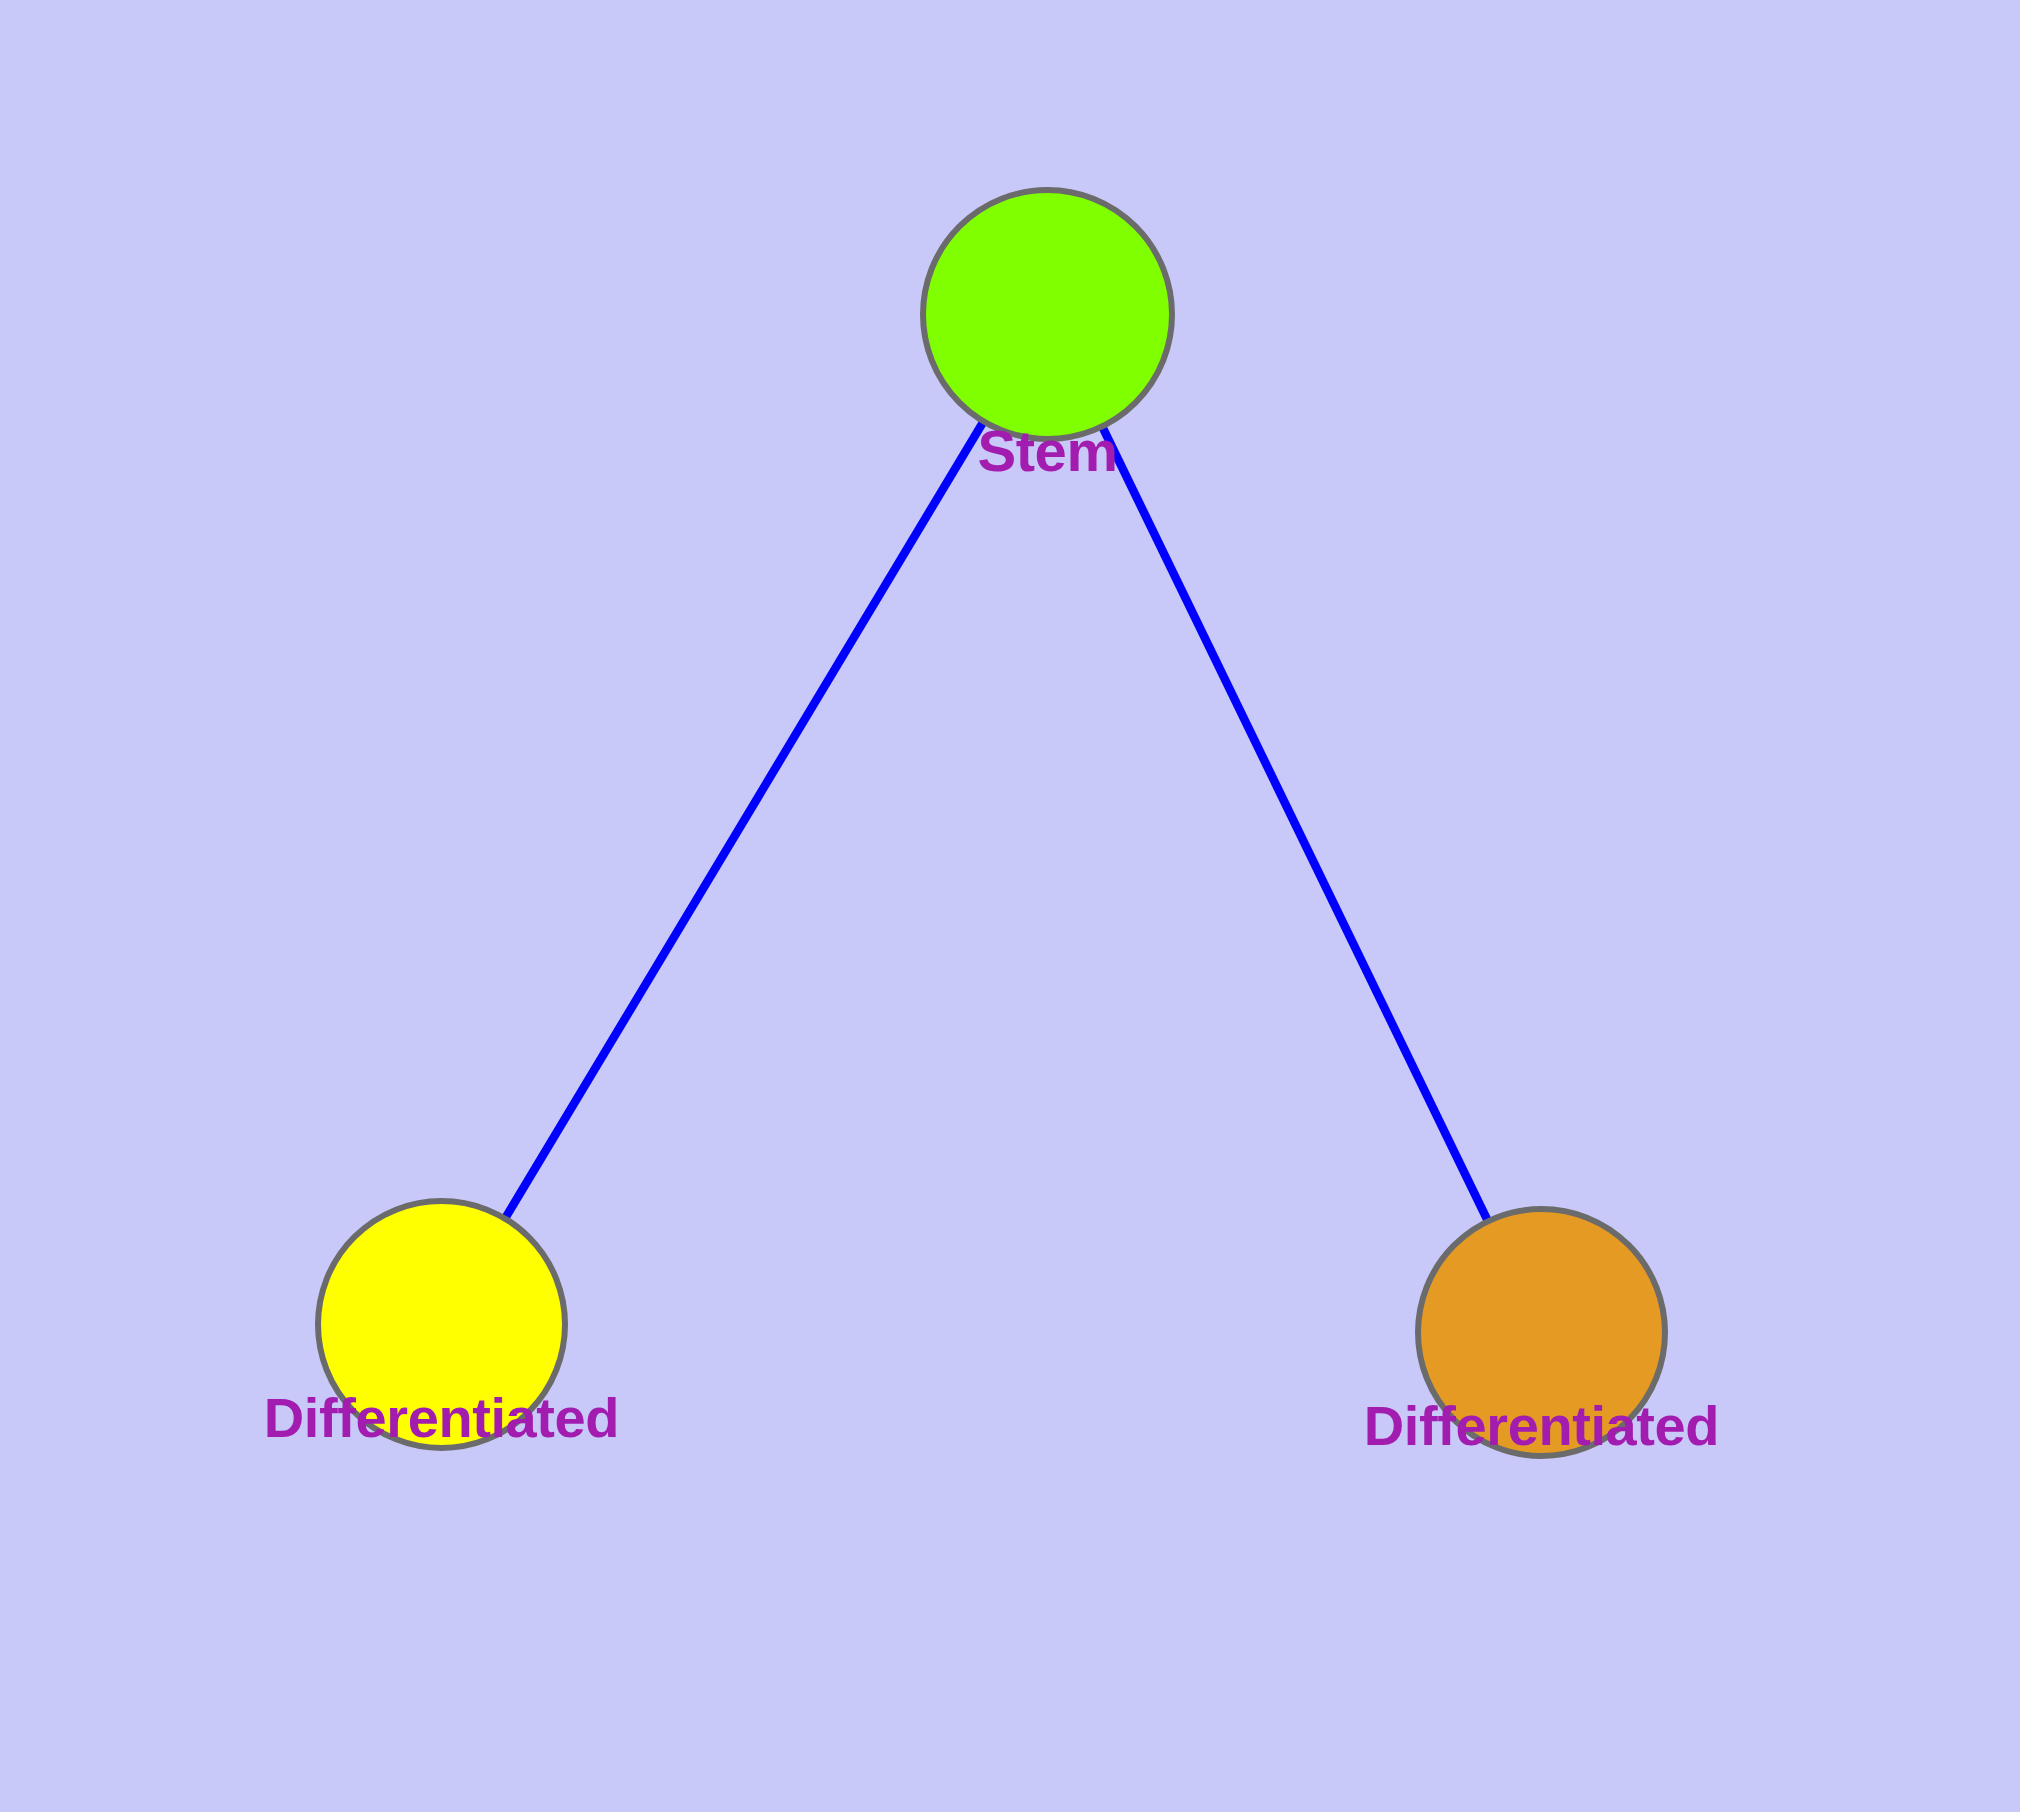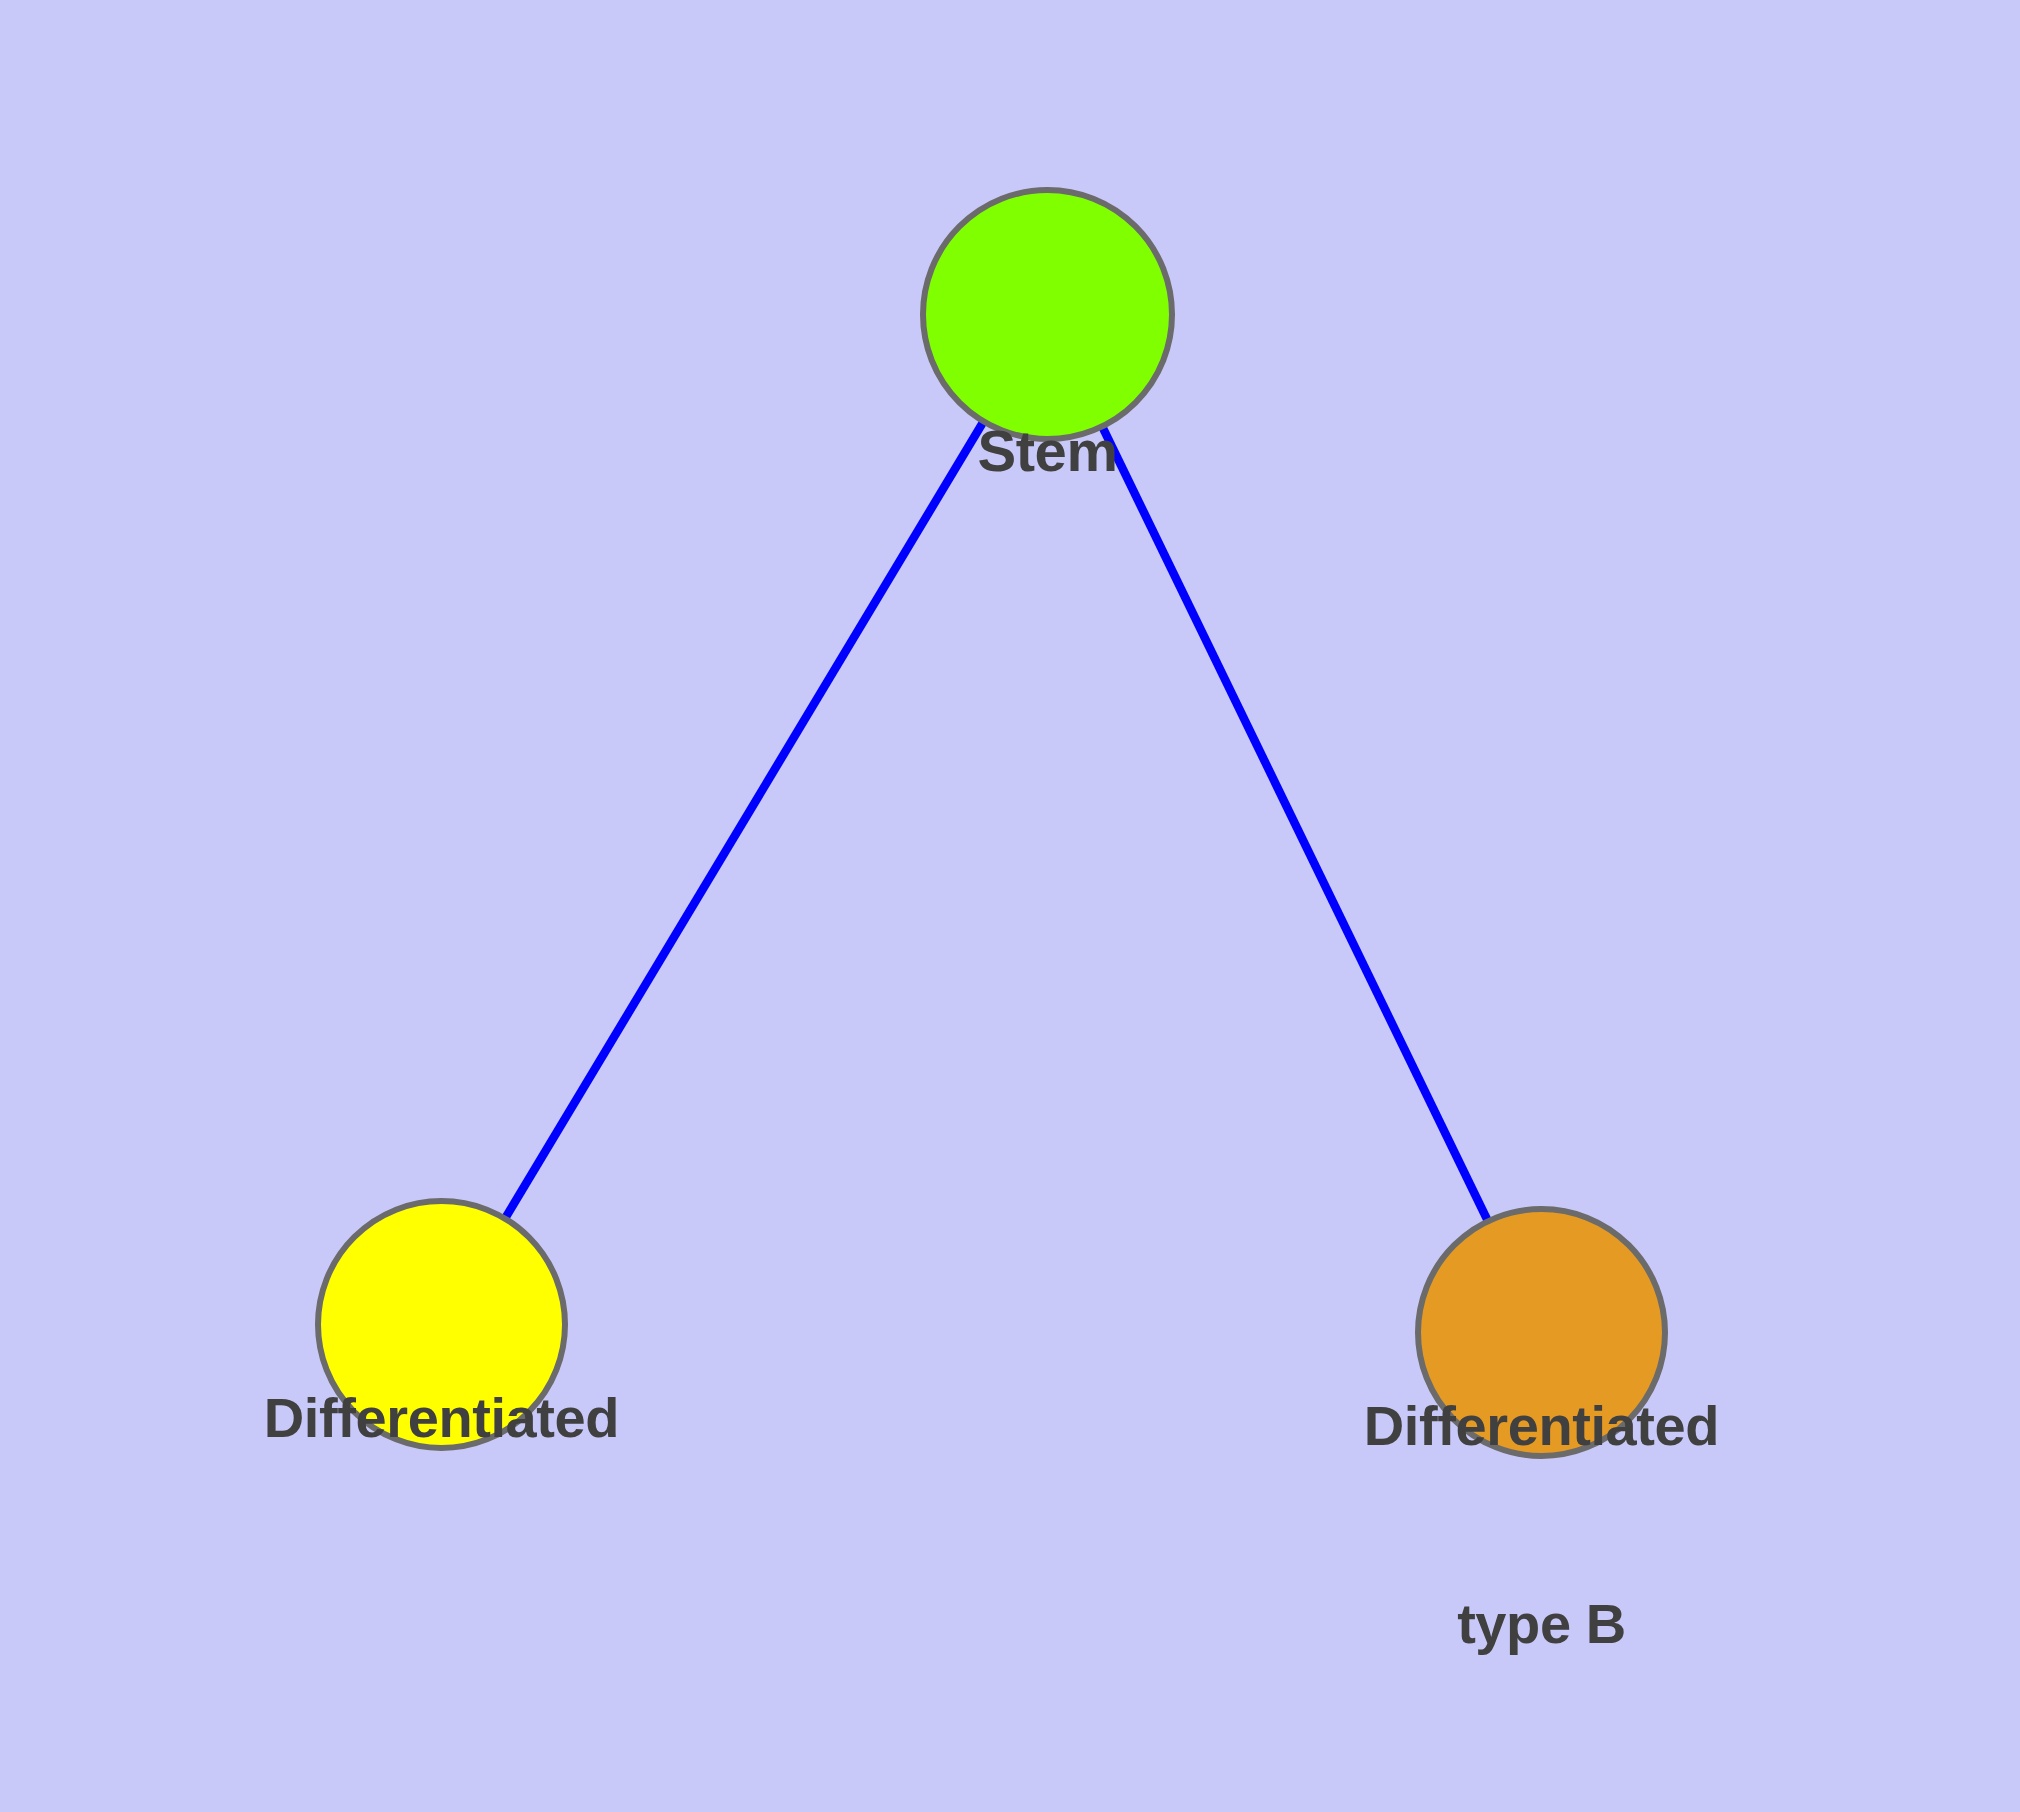--- a/index.html
+++ b/index.html
@@ -38,21 +38,21 @@
   }
   .graph-node {
     position: absolute;
     display: block;
     border-radius: 50%;
     box-sizing: border-box;
   }
   .node-label {
     position: absolute;
     z-index: 3;
-    color: #404040;
+    color: #a21caf;
     font-family: "Liberation Sans", sans-serif;
     font-weight: bold;
     text-align: center;
     line-height: 1.18;
     white-space: pre;
     pointer-events: none;
     letter-spacing: -0.4px;
   }
   
   #node-stem {
@@ -121,18 +121,17 @@
     <div class="node-label" id="label-stem">
       <div>Stem</div>
     </div>
 
     <div class="node-label" id="label-diff-a">
       <div>Differentiated</div>
     </div>
 
     <div class="node-label" id="label-diff-b">
       <div>Differentiated</div>
-      <div>type B</div>
     </div>
 
   </div>
 </div>
 
 
 </body></html>

